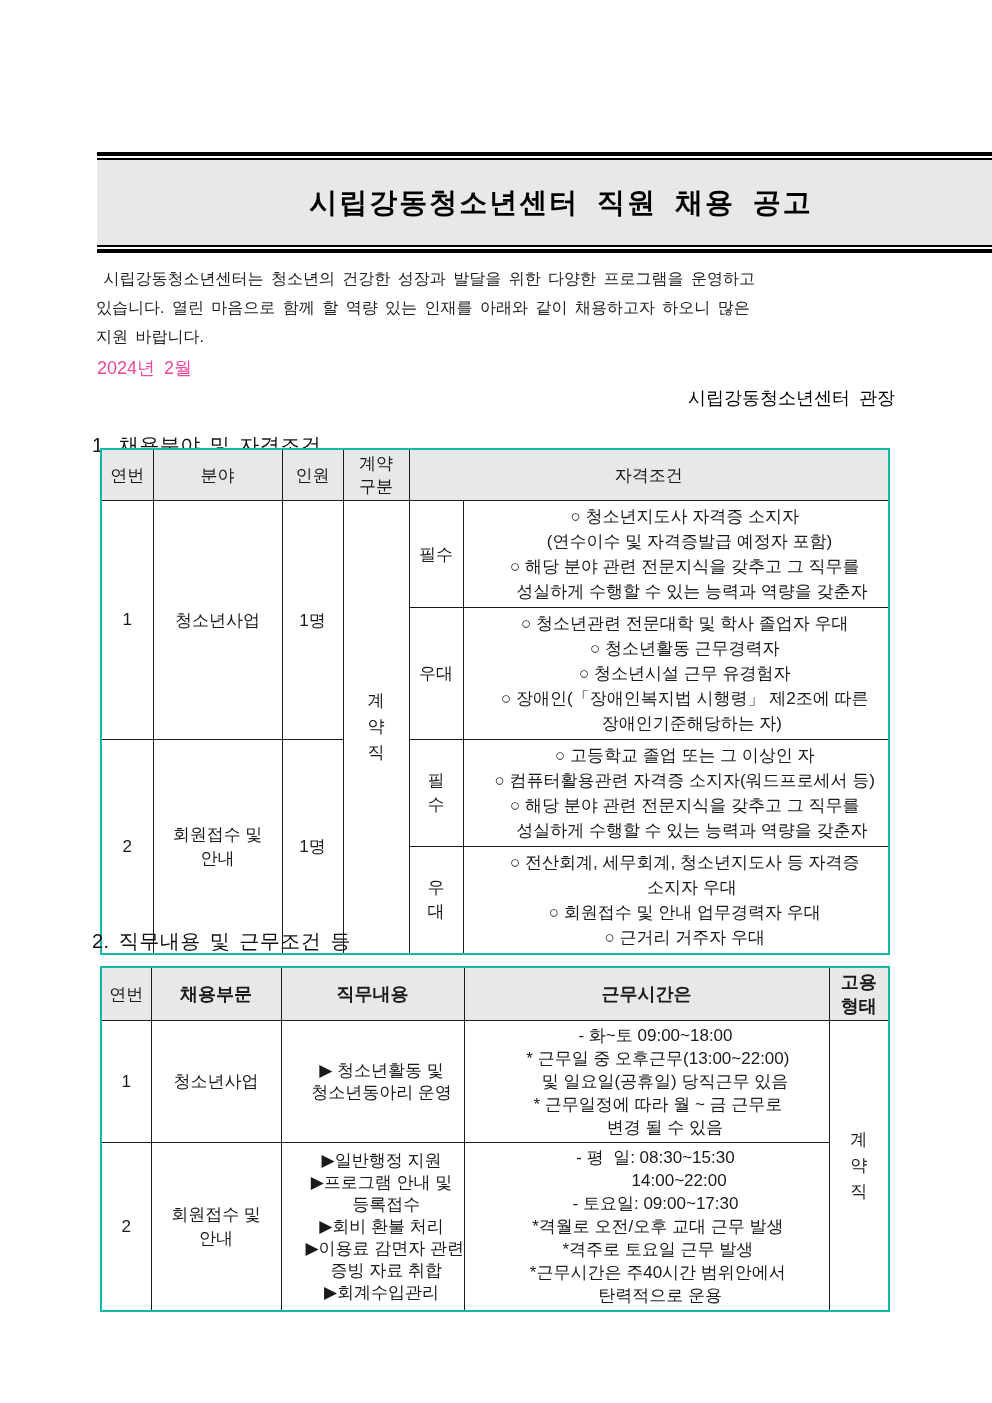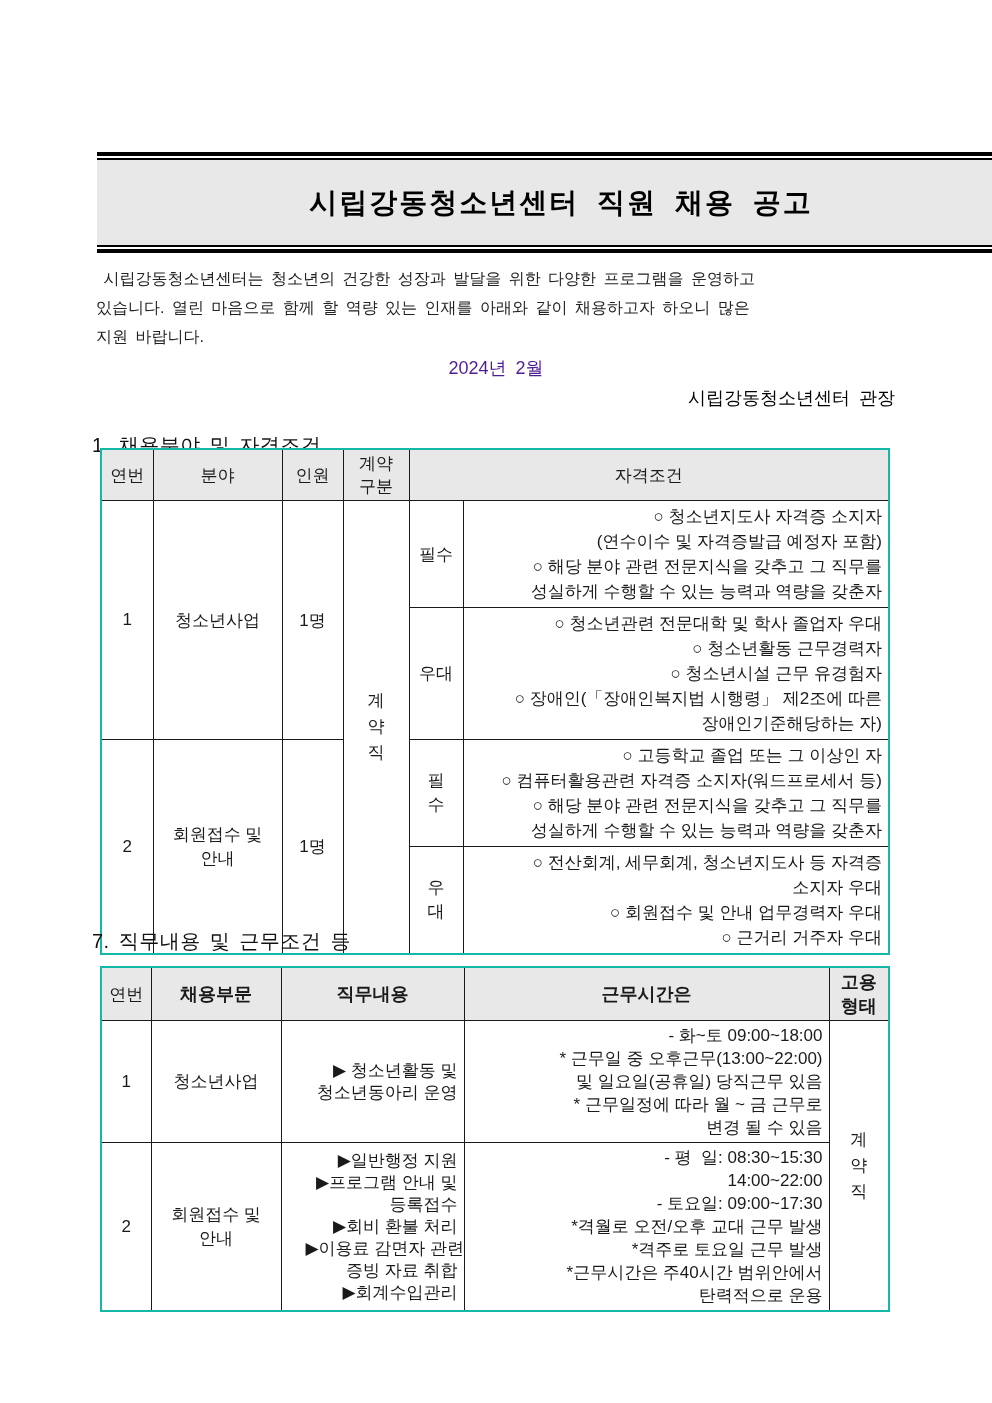--- a/index.html
+++ b/index.html
@@ -27,21 +27,21 @@
   }
 
   
   .intro {
     position: absolute; left: 96px; top: 264px; width: 800px;
     font-size: 16px; line-height: 29px; white-space: pre; word-spacing: 3px;
     color: #222;
   }
   .date-line {
     position: absolute; left: 97px; top: 356px; width: 798px;
-    text-align: center; font-size: 18px; color: #4c1d95; word-spacing: 4px;
+    text-align: left; font-size: 18px; color: #ec4899; word-spacing: 4px;
   }
   .signature-line {
     position: absolute; left: 97px; top: 386px; width: 798px;
     text-align: right; font-size: 18px; color: #000000; word-spacing: 4px;
   }
 
   
   .section-heading {
     position: absolute; left: 92px; font-size: 20px; color: #111;
     letter-spacing: 0.5px; word-spacing: 3px;
@@ -58,21 +58,21 @@
   }
   .tbl1 { top: 448px; width: 788px; }
   .tbl2 { top: 966px; width: 788px; }
   th, td {
     border: 1px solid #1a1a1a; text-align: center; vertical-align: middle;
     padding: 2px 4px; overflow: hidden;
   }
   th { background: #e8e8e8; font-weight: normal; font-size: 17px; }
   th.b { font-weight: bold; font-size: 18px; }
   td.content {
-    text-align: right; padding: 3px 6px 3px 24px;
+    text-align: center; padding: 3px 6px 3px 24px;
     white-space: pre; line-height: 25px;
   }
   .tbl1 .lh25 { line-height: 25px; }
   .tbl2 td.content { line-height: 23px; margin-top: 29px; }
   .tbl2 td.duties { line-height: 22px; }
   td.vert { white-space: pre; line-height: 26px; font-size: 17px; }
   .center-pre { white-space: pre; line-height: 24px; }
 </style>
 </head>
 <body>
@@ -152,21 +152,21 @@
     <td class="center-pre">우
 대</td>
     <td class="content lh25">○ 전산회계, 세무회계, 청소년지도사 등 자격증
    소지자 우대
 ○ 회원접수 및 안내 업무경력자 우대
 ○ 근거리 거주자 우대</td>
   </tr>
 </tbody>
   </table>
 
-<div class="section-heading h-sec2">7. 직무내용 및 근무조건 등</div>
+<div class="section-heading h-sec2">2. 직무내용 및 근무조건 등</div>
 
 <table class="tbl2">
   <colgroup>
     <col style="width:50px">
       <col style="width:130px">
       <col style="width:183px">
     <col style="width:365px">
       <col style="width:60px">
   </colgroup>
   <tbody>

